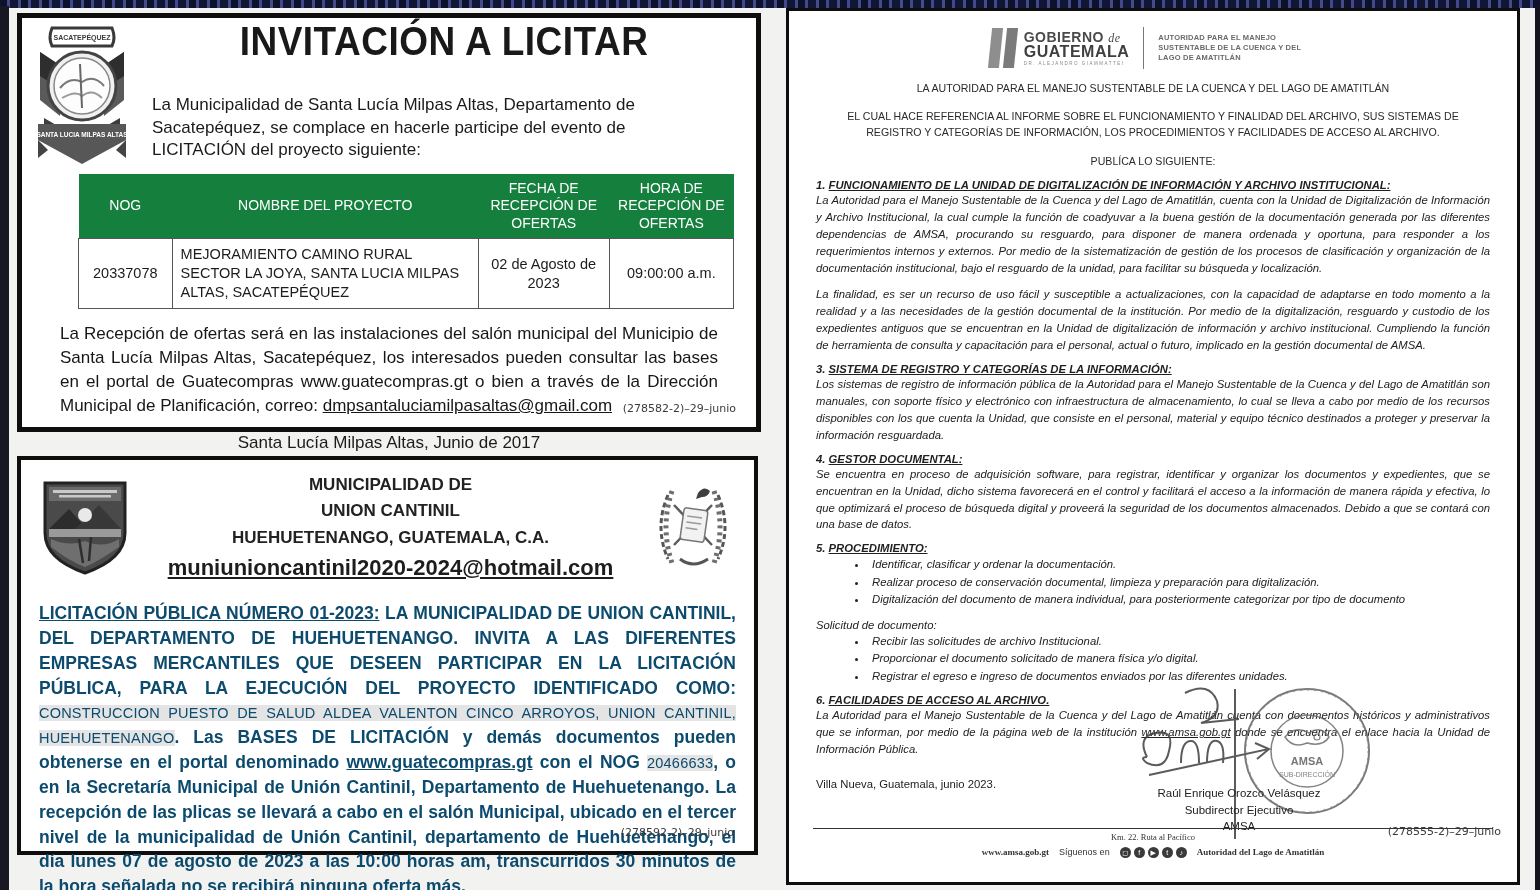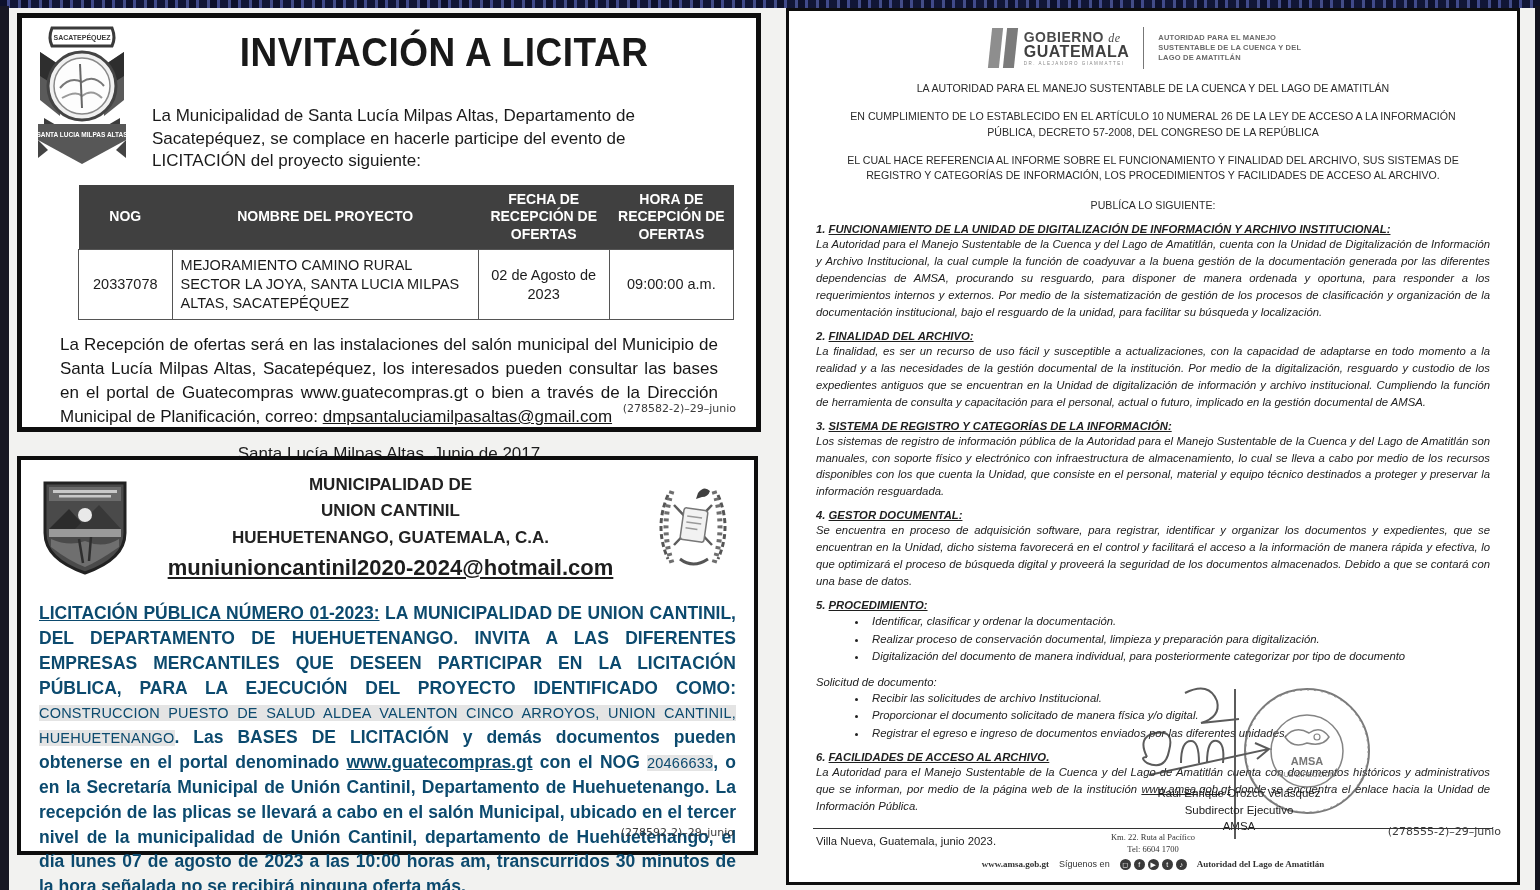--- a/index.html
+++ b/index.html
@@ -15,27 +15,27 @@
     background-image:repeating-linear-gradient(90deg, rgba(0,0,10,.65) 0 7px, rgba(90,100,170,.5) 7px 10px, rgba(0,0,10,.55) 10px 18px, rgba(120,130,190,.35) 18px 21px);}
   .edge-left{position:absolute;left:0;top:6px;bottom:0;width:9px;background:#181824;}
   .edge-right{position:absolute;right:0;top:6px;bottom:0;width:5px;background:#14141f;}
 
   .box{position:absolute;background:#fff;border-style:solid;border-color:#0e0e0e;box-sizing:border-box;}
   #box1{left:17px;top:13px;width:744px;height:419px;border-width:5px;}
   #box2{left:17px;top:456px;width:741px;height:399px;border-width:4px;}
   #box3{left:786px;top:8px;width:734px;height:877px;border-width:3px;overflow:hidden;}
 
   
-  #box1 .inner{position:relative;width:100%;height:100%;padding:11px 12px;box-sizing:border-box;}
+  #box1 .inner{position:relative;width:100%;height:100%;padding:0 12px;box-sizing:border-box;}
   .seal1{position:absolute;left:8px;top:6px;}
   .n1-title{margin-left:110px;text-align:center;font-weight:bold;font-size:37px;letter-spacing:.5px;
     transform:scaleY(1.12);transform-origin:top;color:#191919;}
   .n1-intro{margin:34px 20px 0 118px;font-size:17px;line-height:1.33;color:#1a1a1a;}
   .n1-table{border-collapse:collapse;margin:12px 0 0 44px;width:656px;font-size:14px;}
-  .n1-table th{background:#404040;color:#fff;font-weight:bold;padding:6px 6px;line-height:1.25;vertical-align:middle;}
+  .n1-table th{background:#15803d;color:#fff;font-weight:normal;padding:6px 6px;line-height:1.25;vertical-align:middle;}
   .n1-table td{border:1px solid #555;padding:6px 8px;vertical-align:middle;font-size:14.5px;line-height:1.3;}
   .n1-table .c{text-align:center;}
   .n1-body{margin:13px 26px 0 26px;text-align:justify;font-size:17px;line-height:1.42;color:#161616;}
   .n1-date{margin-top:15px;text-align:center;font-size:17px;}
   .tagline{position:absolute;right:20px;bottom:12px;font-family:"DejaVu Sans",sans-serif;font-size:11px;color:#3a3a3a;}
   .u{text-decoration:underline;}
 
   
   #box2 .inner{position:relative;width:100%;height:100%;padding:12px 18px;box-sizing:border-box;}
   .n2-head{display:flex;align-items:center;justify-content:space-between;}
@@ -198,31 +198,29 @@
       <div class="g-brand">
         <div class="l1"><span>GOBIERNO</span> <span class="de">de</span></div>
         <div class="l2">GUATEMALA</div>
         <div class="sub">DR. ALEJANDRO GIAMMATTEI</div>
       </div>
       <div class="g-div"></div>
       <div class="g-entity">AUTORIDAD PARA EL MANEJO SUSTENTABLE DE LA CUENCA Y DEL LAGO DE AMATITLÁN</div>
     </div>
 
     <div class="a-head h1">LA AUTORIDAD PARA EL MANEJO SUSTENTABLE DE LA CUENCA Y DEL LAGO DE AMATITLÁN</div>
-    <div class="a-head h2">EN CUMPLIMIENTO DE LO ESTABLECIDO EN EL ARTÍCULO 10 NUMERAL 26 DE LA LEY DE ACCESO A LA INFORMACIÓN PÚBLICA, DECRETO 57-2008, DEL CONGRESO DE LA REPÚBLICA</div>
     <div class="a-head h3">EL CUAL HACE REFERENCIA AL INFORME SOBRE EL FUNCIONAMIENTO Y FINALIDAD DEL ARCHIVO, SUS SISTEMAS DE REGISTRO Y CATEGORÍAS DE INFORMACIÓN, LOS PROCEDIMIENTOS Y FACILIDADES DE ACCESO AL ARCHIVO.</div>
     <div class="a-head h4">PUBLÍCA LO SIGUIENTE:</div>
 
     <div class="a-sec">
       <div class="a-sec-title"><span>1.</span> <span class="t">FUNCIONAMIENTO DE LA UNIDAD DE DIGITALIZACIÓN DE INFORMACIÓN Y ARCHIVO INSTITUCIONAL:</span></div>
       <div class="a-sec-body">La Autoridad para el Manejo Sustentable de la Cuenca y del Lago de Amatitlán, cuenta con la Unidad de Digitalización de Información y Archivo Institucional, la cual cumple la función de coadyuvar a la buena gestión de la documentación generada por las diferentes dependencias de AMSA, procurando su resguardo, para disponer de manera ordenada y oportuna, para responder a los requerimientos internos y externos. Por medio de la sistematización de gestión de los procesos de clasificación y organización de la documentación institucional, bajo el resguardo de la unidad, para facilitar su búsqueda y localización.</div>
     </div>
 
     <div class="a-sec">
-      <div class="a-sec-title"><span>2.</span> <span class="t">FINALIDAD DEL ARCHIVO:</span></div>
       <div class="a-sec-body">La finalidad, es ser un recurso de uso fácil y susceptible a actualizaciones, con la capacidad de adaptarse en todo momento a la realidad y a las necesidades de la gestión documental de la institución. Por medio de la digitalización, resguardo y custodio de los expedientes antiguos que se encuentran en la Unidad de digitalización de información y archivo institucional. Cumpliendo la función de herramienta de consulta y capacitación para el personal, actual o futuro, implicado en la gestión documental de AMSA.</div>
     </div>
 
     <div class="a-sec">
       <div class="a-sec-title"><span>3.</span> <span class="t">SISTEMA DE REGISTRO Y CATEGORÍAS DE LA INFORMACIÓN:</span></div>
       <div class="a-sec-body">Los sistemas de registro de información pública de la Autoridad para el Manejo Sustentable de la Cuenca y del Lago de Amatitlán son manuales, con soporte físico y electrónico con infraestructura de almacenamiento, lo cual se lleva a cabo por medio de los recursos disponibles con los que cuenta la Unidad, que consiste en el personal, material y equipo técnico destinados a proteger y preservar la información resguardada.</div>
     </div>
 
     <div class="a-sec">
       <div class="a-sec-title"><span>4.</span> <span class="t">GESTOR DOCUMENTAL:</span></div>
@@ -275,21 +273,20 @@
         <div>Raúl Enrique Orozco Velásquez</div>
         <div>Subdirector Ejecutivo</div>
         <div>AMSA</div>
       </div>
     </div>
 
     <div class="a-footer">
       <div class="rule"></div>
       <div class="addr">
         <div>Km. 22. Ruta al Pacífico</div>
-        <div>Tel: 6604 1700</div>
       </div>
       <div class="a-social">
         <span class="web">www.amsa.gob.gt</span>
         <span>Síguenos en</span>
         <span class="soc-row">
           <span class="soc-ic">◻</span>
           <span class="soc-ic">f</span>
           <span class="soc-ic">▶</span>
           <span class="soc-ic">t</span>
           <span class="soc-ic">♪</span>

